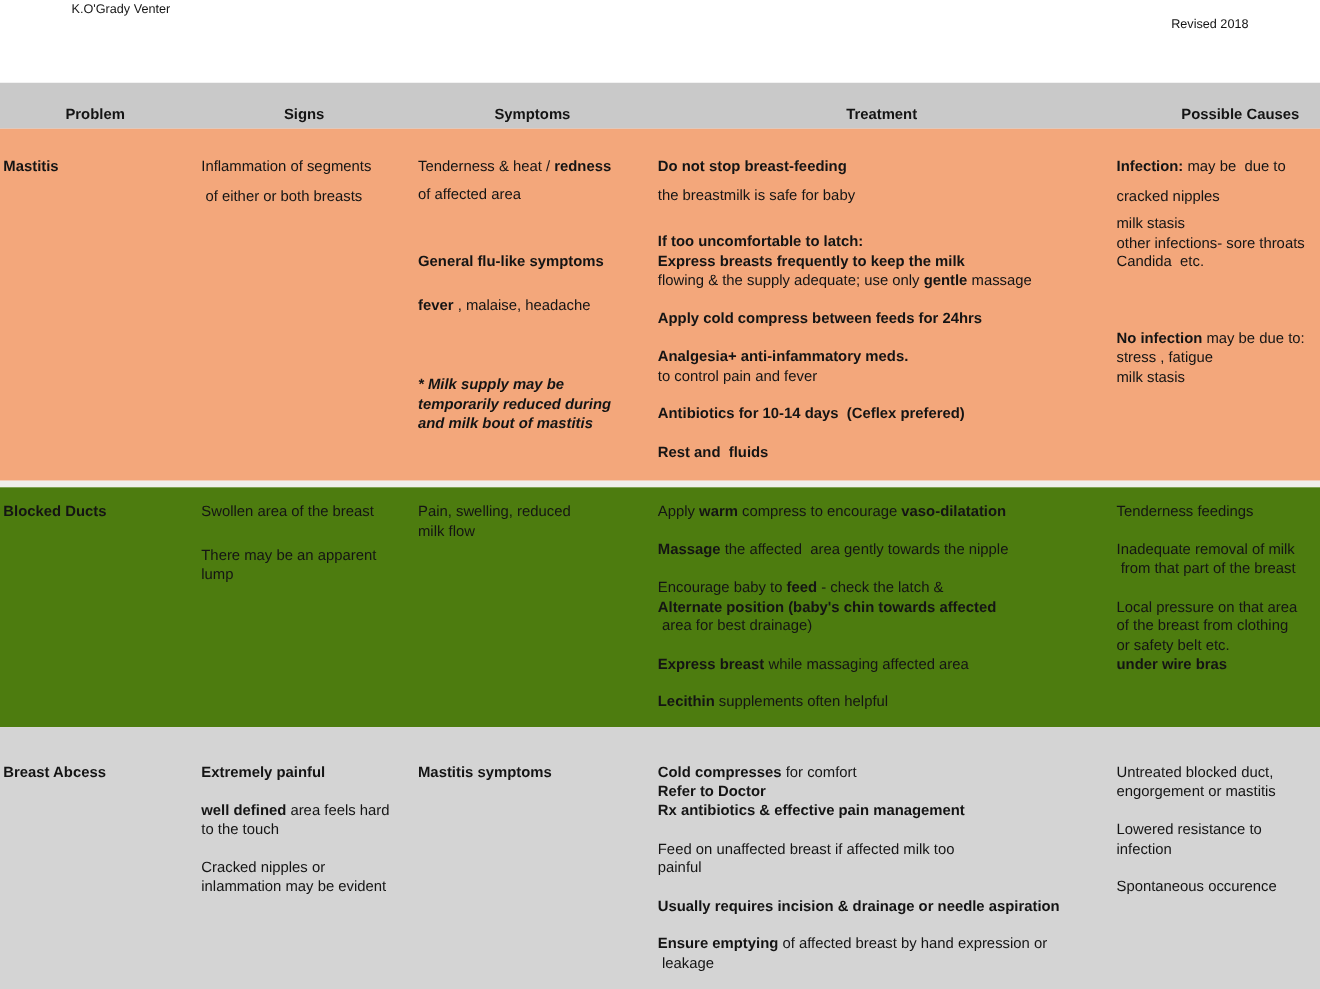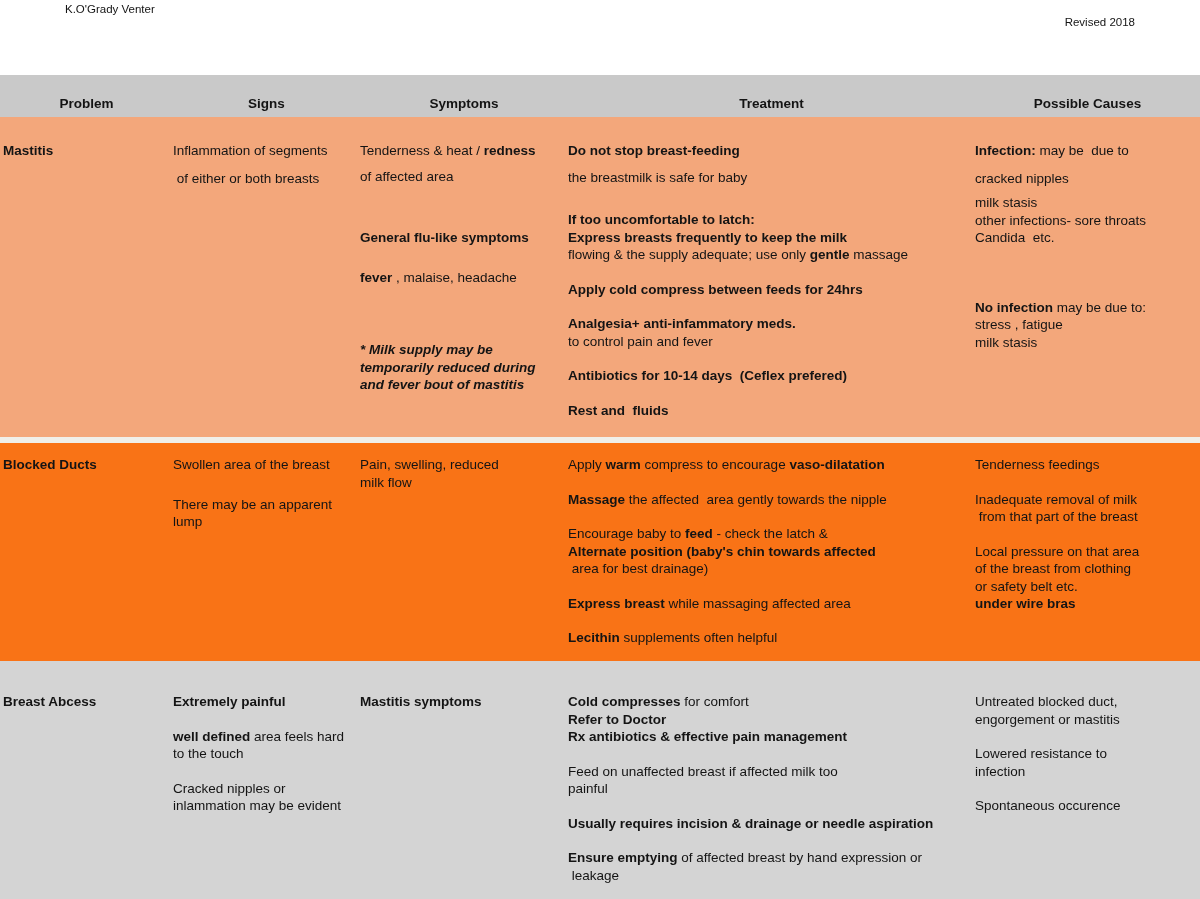--- a/index.html
+++ b/index.html
@@ -5,21 +5,21 @@
   html,body{margin:0;padding:0;}
   body{
     width:1200px;height:899px;overflow:hidden;
     font-family:"Liberation Sans","DejaVu Sans",sans-serif;
     background:#ffffff;color:#141414;
   }
   .page{position:relative;width:1200px;height:899px;}
   .topbar{position:relative;height:75px;background:#ffffff;text-align:center;}
   .author{position:absolute;left:65px;top:3px;font-size:11.5px;}
   .revised{position:absolute;right:65px;top:16px;font-size:11.5px;}
-  .grid5{display:grid;grid-template-columns:173px 187px 208px 407px 225px;}
+  .grid5{display:grid;grid-template-columns:173px 187px 208px 407px 225px;gap:10px;}
   .colheads{height:42px;background:#c9c9c9;align-items:end;}
   .colhead{font-weight:bold;font-size:13.5px;text-align:center;padding-bottom:6px;}
   .trow{box-sizing:border-box;}
   .row-mastitis{height:320px;background:#f3a77b;}
   .row-blocked-ducts{height:218px;background:#a9cb86;}
   .row-breast-abcess{height:281px;background:#d4d4d4;}
   .row-divider{height:6px;background:#f0efe9;}
   .cell{box-sizing:border-box;overflow:visible;}
   .row-mastitis .cell{padding-top:25px;}
   .row-blocked-ducts .cell{padding-top:13px;}
@@ -69,21 +69,21 @@
           </div>
           <div class="para" style="margin-top: 44px;">
             <div class="line"><span class="seg b">General flu-like symptoms</span></div>
           </div>
           <div class="para" style="margin-top: 22px;">
             <div class="line"><span class="seg b">fever</span><span class="seg"> , malaise, headache</span></div>
           </div>
           <div class="para" style="margin-top: 55px;">
             <div class="line"><span class="seg bi">* Milk supply may be</span></div>
             <div class="line"><span class="seg bi">temporarily reduced during</span></div>
-            <div class="line"><span class="seg bi">and fever bout of mastitis</span></div>
+            <div class="line"><span class="seg bi">and milk bout of mastitis</span></div>
           </div>
         </div>
         <div class="cell col-treatment">
           <div class="para">
             <div class="line"><span class="seg b">Do not stop breast-feeding</span></div>
           </div>
           <div class="para" style="margin-top: 9px;">
             <div class="line"><span class="seg">the breastmilk is safe for baby</span></div>
           </div>
           <div class="para" style="margin-top: 25px;">
@@ -118,21 +118,21 @@
             <div class="line"><span class="seg">Candida  etc.</span></div>
           </div>
           <div class="para" style="margin-top: 52px;">
             <div class="line"><span class="seg b">No infection</span><span class="seg"> may be due to:</span></div>
             <div class="line"><span class="seg">stress , fatigue</span></div>
             <div class="line"><span class="seg">milk stasis</span></div>
           </div>
         </div>
       </div>
       <div class="row-divider" style="background: rgb(240, 239, 233);"></div>
-      <div class="trow grid5 row-blocked-ducts" style="background: #f97316;">
+      <div class="trow grid5 row-blocked-ducts" style="background: #4d7c0f;">
         <div class="cell col-problem">
           <div class="para">
             <div class="line"><span class="seg b">Blocked Ducts</span></div>
           </div>
         </div>
         <div class="cell col-signs">
           <div class="para">
             <div class="line"><span class="seg">Swollen area of the breast</span></div>
           </div>
           <div class="para" style="margin-top: 22px;">

